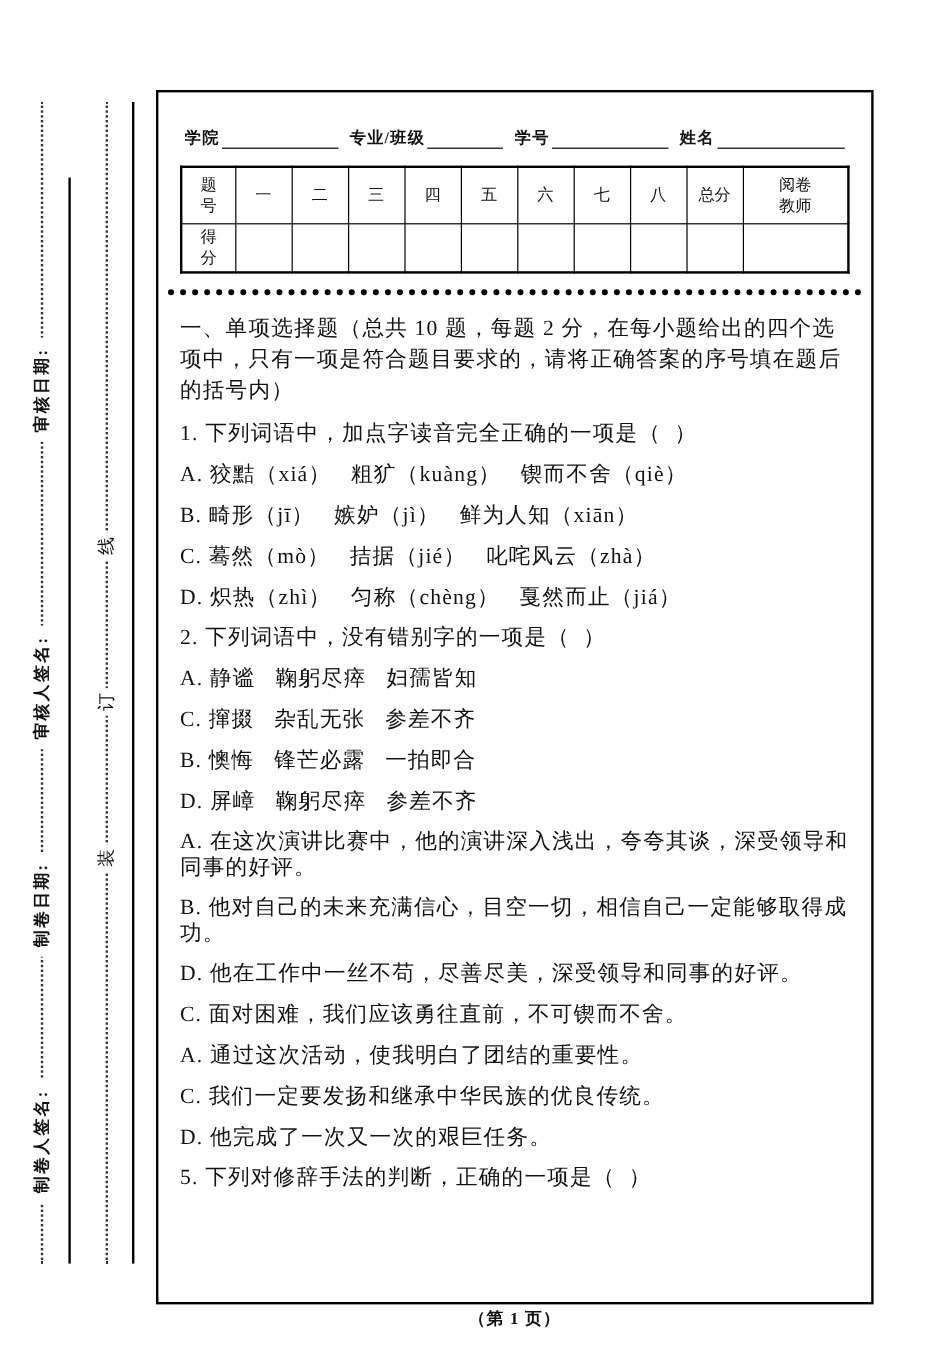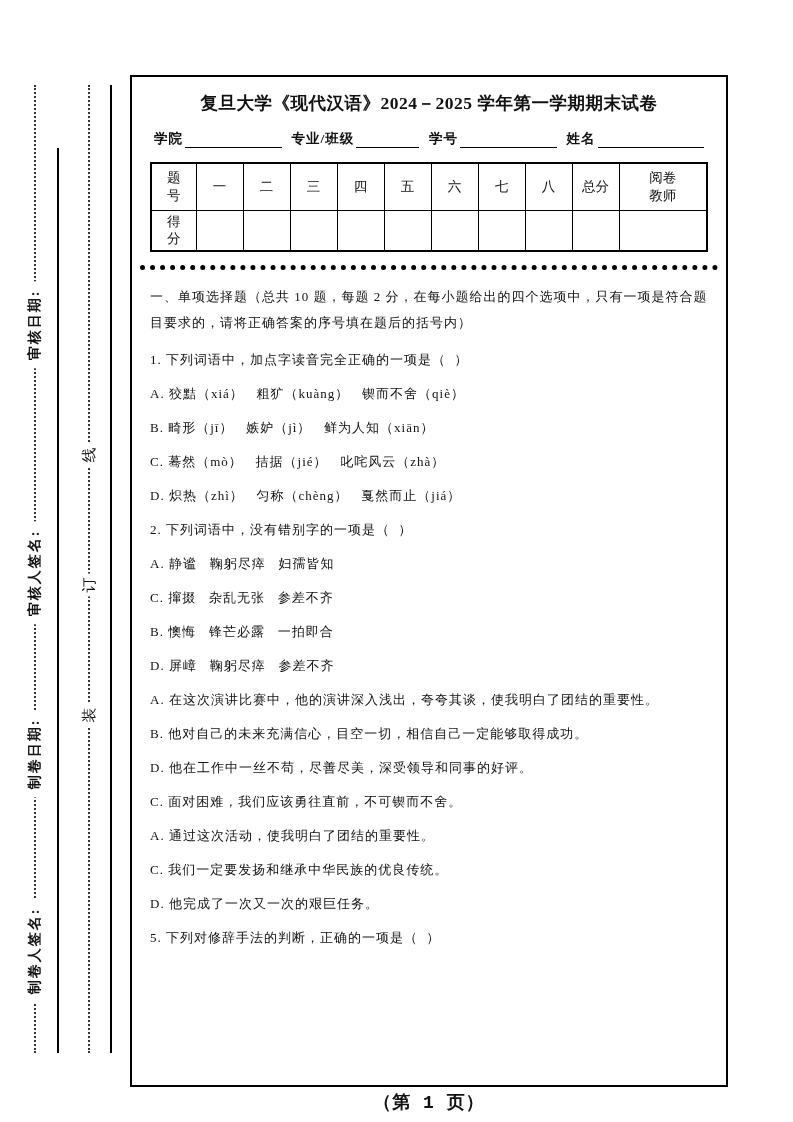--- a/index.html
+++ b/index.html
@@ -103,43 +103,42 @@
   table.score-table tr.r2 th, table.score-table tr.r2 td { height: 38px; }
 
   .dotted-sep {
     margin: 13px -10px 0 -10px;
     height: 0;
     border-top: 5px dotted #000000;
   }
 
   .content {
     margin-top: 4px;
-    font-size: 13px;
+    font-size: 18px;
     letter-spacing: 1px;
   }
   .content p { white-space: pre-wrap; }
   .section-heading {
     margin-top: 14px;
     line-height: 26px;
   }
   .stem, .option {
     margin-top: 13px;
     line-height: 21px;
   }
 
   .page-footer {
     position: absolute;
     left: 130px;
     top: 1090px;
     width: 598px;
     text-align: center;
-    font-size: 18px;
+    font-size: 14px;
     font-weight: 700;
     letter-spacing: 1px;
-    font-family: Liberation Mono, monospace;
   }
 </style>
 </head>
 <body>
 
 <div class="page">
 
   <div class="vline-dotted" style="left:34px; top:85px; height:968px;"></div>
 
   <div class="margin-label" style="top:325px;">审核日期:</div>
@@ -152,21 +151,20 @@
   <div class="vline-dotted" style="left:88px; top:85px; height:968px;"></div>
 
   <div class="binding-char" style="top:455px;">线</div>
   <div class="binding-char" style="top:585px;">订</div>
   <div class="binding-char" style="top:715px;">装</div>
 
   <div class="vline-solid" style="left:110px; top:85px; height:968px;"></div>
 
   <div class="exam-box">
 
-    <h1 class="exam-title">复旦大学《现代汉语》2024－2025 学年第一学期期末试卷</h1>
 
     <div class="info-row">
       <span class="info-pair">
         <span>学院</span>
         <span class="blank"></span>
       </span>
       <span class="info-pair">
         <span>专业/班级</span>
         <span class="blank"></span>
       </span>
@@ -237,21 +235,21 @@
       <p class="option">B. 畸形（jī）   嫉妒（jì）   鲜为人知（xiān）</p>
       <p class="option">C. 蓦然（mò）   拮据（jié）   叱咤风云（zhà）</p>
       <p class="option">D. 炽热（zhì）   匀称（chèng）   戛然而止（jiá）</p>
 
       <p class="stem">2. 下列词语中，没有错别字的一项是（  ）</p>
       <p class="option">A. 静谧   鞠躬尽瘁   妇孺皆知</p>
       <p class="option">C. 撺掇   杂乱无张   参差不齐</p>
       <p class="option">B. 懊悔   锋芒必露   一拍即合</p>
       <p class="option">D. 屏嶂   鞠躬尽瘁   参差不齐</p>
 
-      <p class="option">A. 在这次演讲比赛中，他的演讲深入浅出，夸夸其谈，使我明白了团结的重要性。</p>
+      <p class="option">A. 在这次演讲比赛中，他的演讲深入浅出，夸夸其谈，深受领导和同事的好评。</p>
       <p class="option">B. 他对自己的未来充满信心，目空一切，相信自己一定能够取得成功。</p>
       <p class="option">D. 他在工作中一丝不苟，尽善尽美，深受领导和同事的好评。</p>
       <p class="option">C. 面对困难，我们应该勇往直前，不可锲而不舍。</p>
 
       <p class="option">A. 通过这次活动，使我明白了团结的重要性。</p>
       <p class="option">C. 我们一定要发扬和继承中华民族的优良传统。</p>
       <p class="option">D. 他完成了一次又一次的艰巨任务。</p>
 
       <p class="stem">5. 下列对修辞手法的判断，正确的一项是（  ）</p>
     </div>

